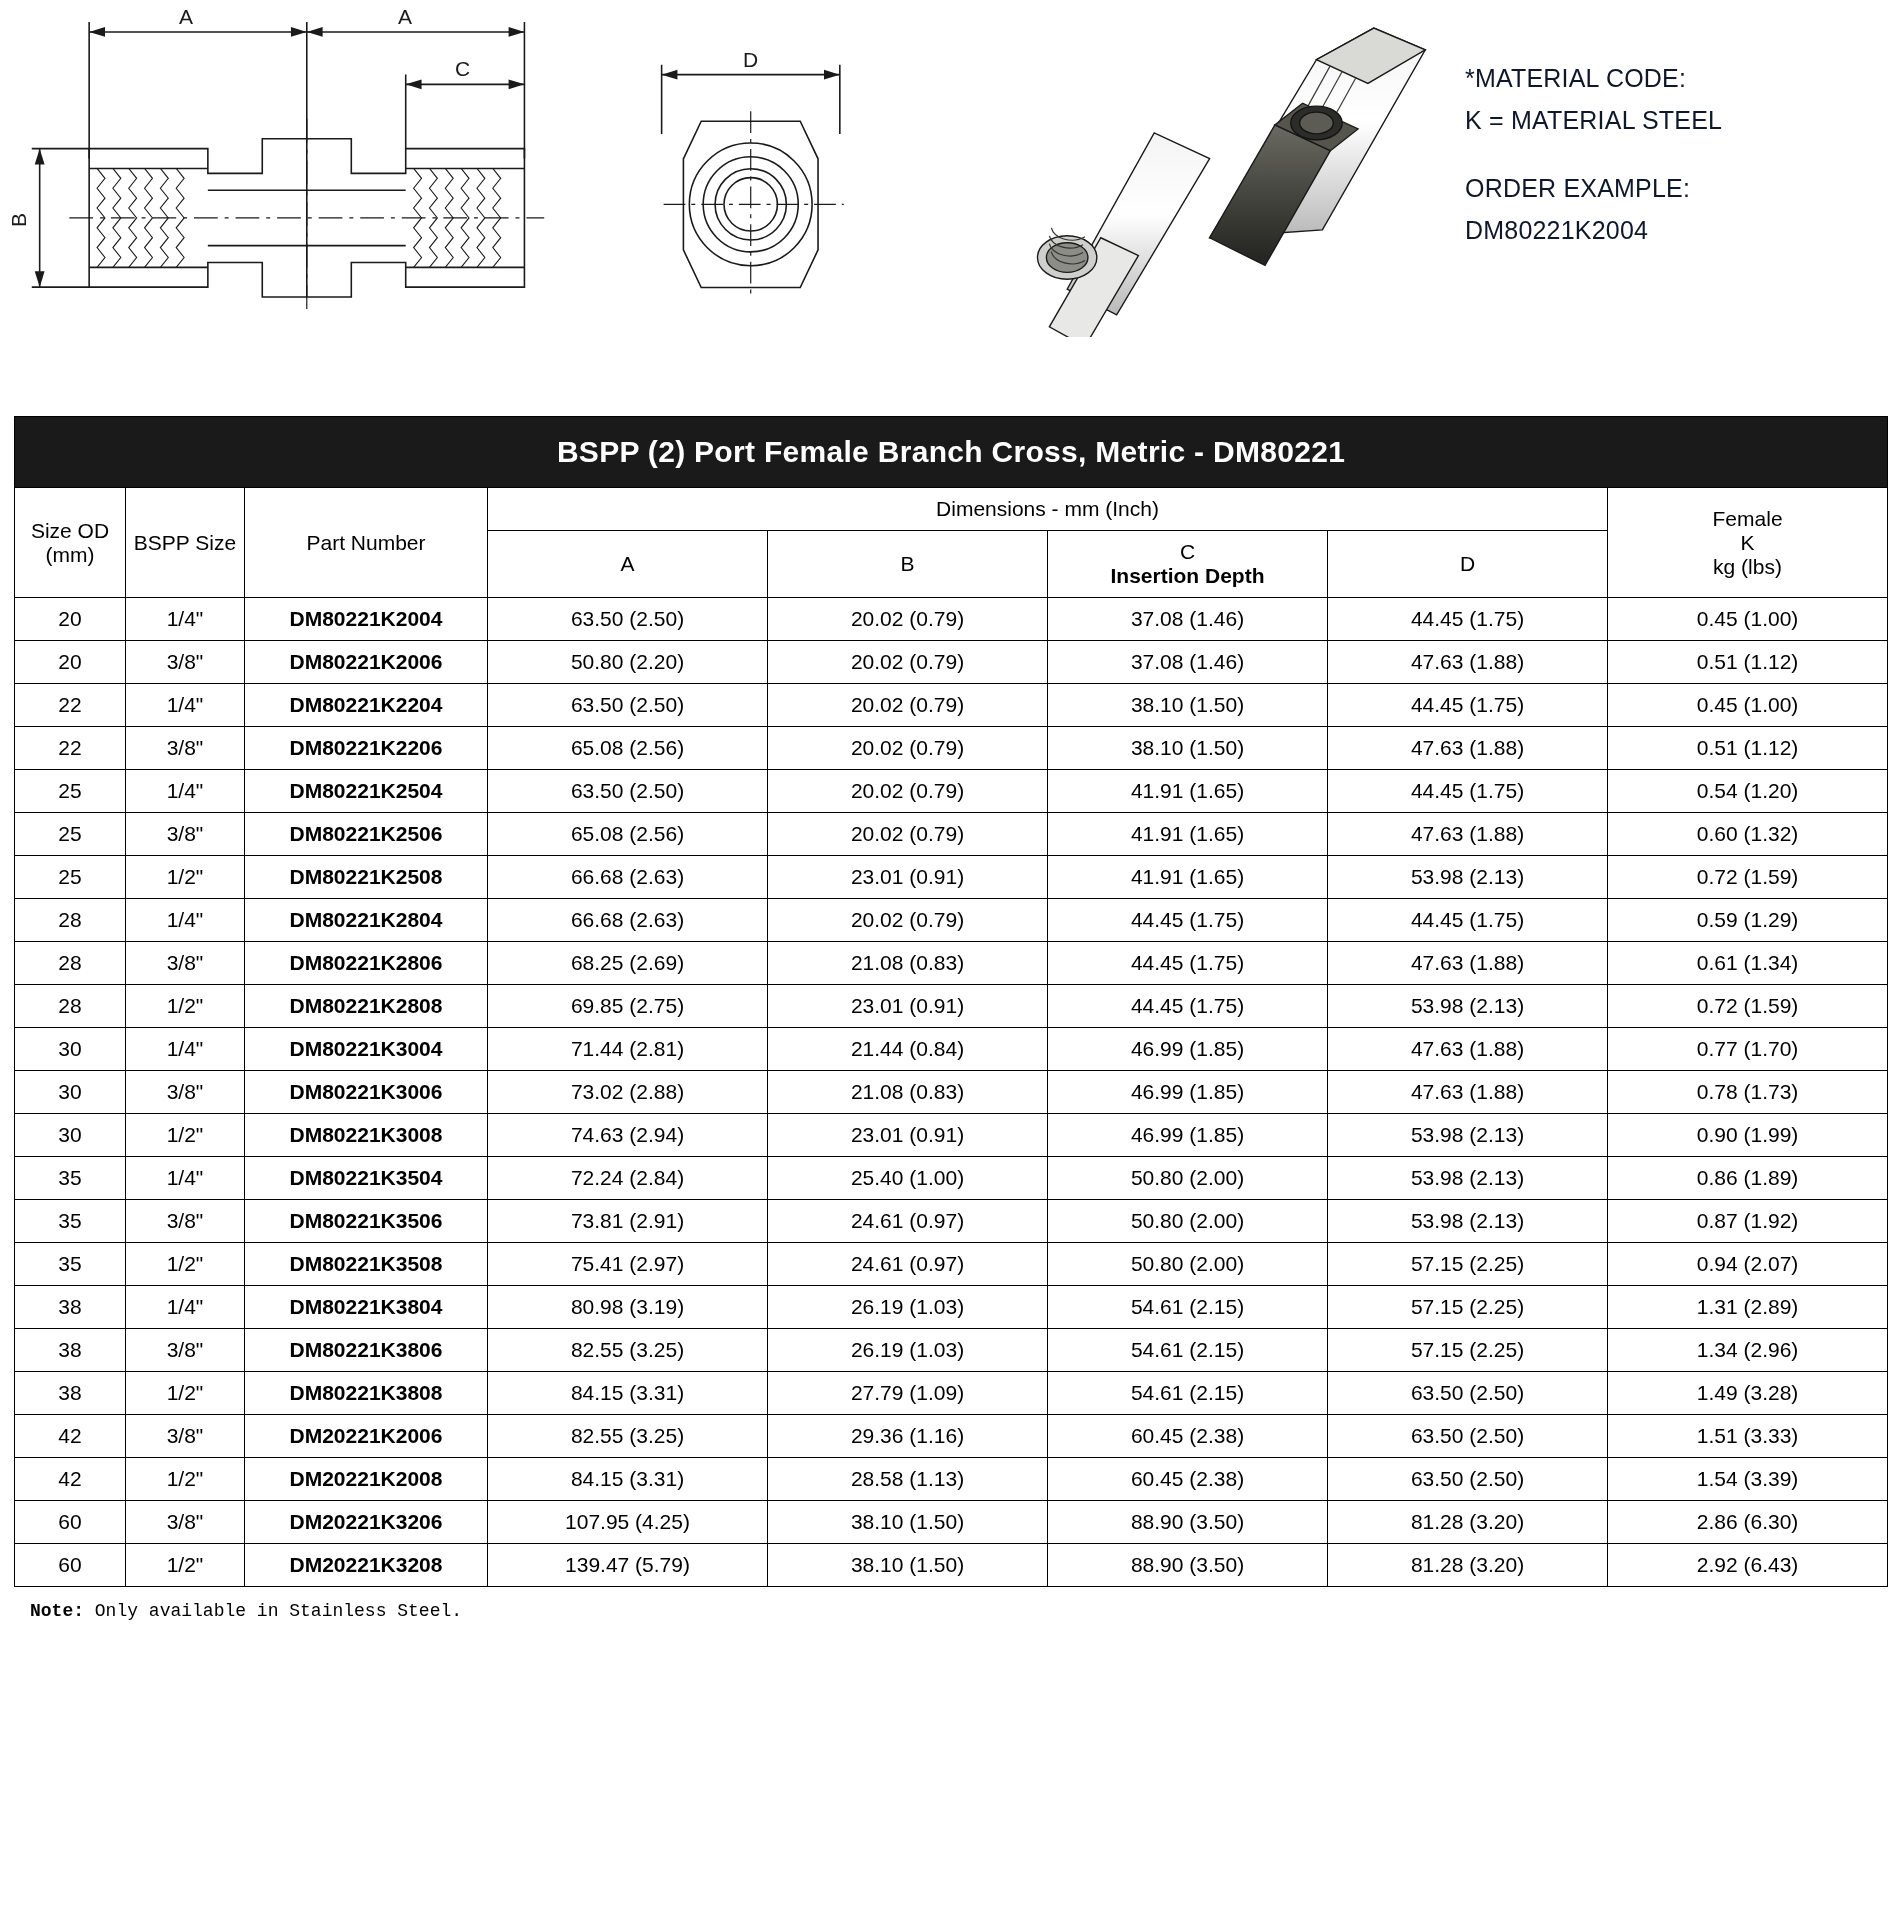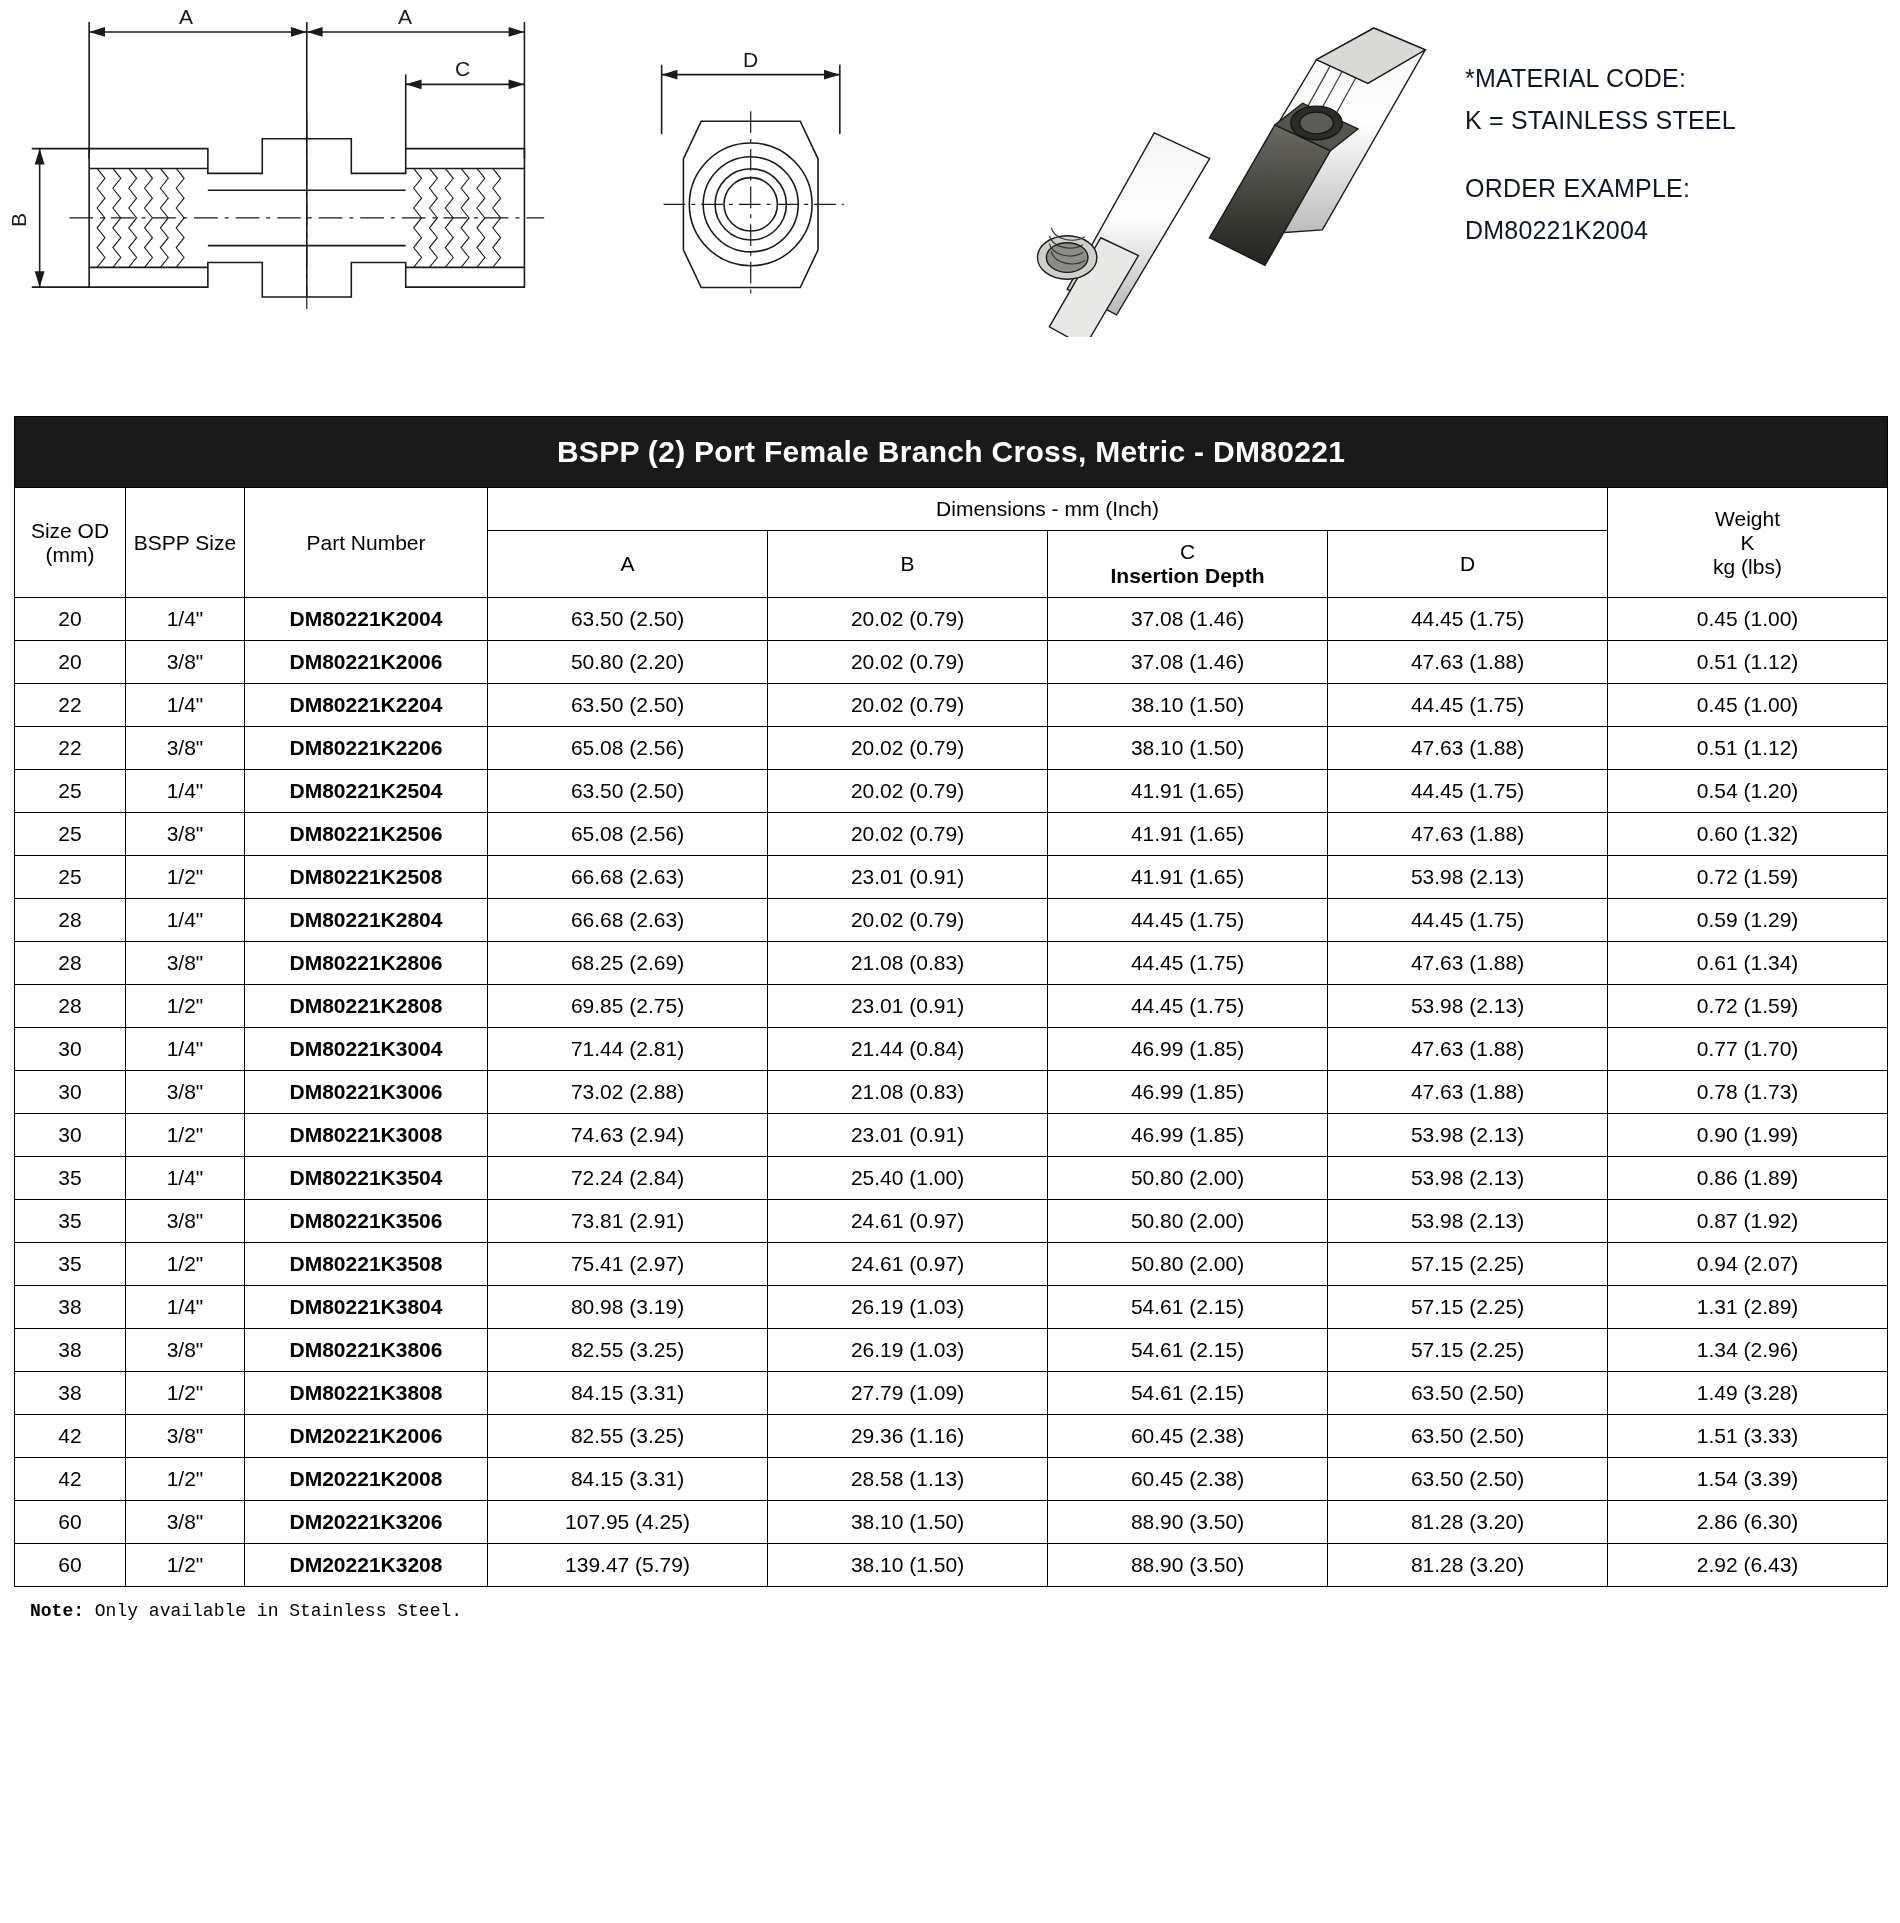--- a/index.html
+++ b/index.html
@@ -192,21 +192,21 @@
           <path d="M62,254 a21,15 0 0 0 34,9"></path>
           <path d="M60,246 a21,15 0 0 0 34,9"></path>
           <path d="M60,238 a21,15 0 0 0 34,9"></path>
           <path d="M62,230 a21,15 0 0 0 34,9"></path>
         </g>
       </g>
     </svg>
 
     <div class="note-block">
       <div>*MATERIAL CODE:</div>
-      <div>K = STAINLESS STEEL</div>
+      <div>K = MATERIAL STEEL</div>
       <div class="gap"></div>
       <div>ORDER EXAMPLE:</div>
       <div>DM80221K2004</div>
     </div>
   </div>
 
   <div class="table-wrap">
     <table class="spec">
       <colgroup>
         <col style="width:111px">
@@ -224,21 +224,21 @@
         </tr>
         <tr>
           <td rowspan="2">
             <span>Size OD</span><br>
             <span>(mm)</span>
           </td>
           <td rowspan="2">BSPP Size</td>
           <td rowspan="2">Part Number</td>
           <td colspan="4" class="dims-head">Dimensions - mm (Inch)</td>
           <td rowspan="2">
-            <span>Weight</span><br>
+            <span>Female</span><br>
             <span>K</span><br>
             <span>kg (lbs)</span>
           </td>
         </tr>
         <tr>
           <td>A</td>
           <td>B</td>
           <td>
             <span>C</span>
             <span class="subline">Insertion Depth</span>

